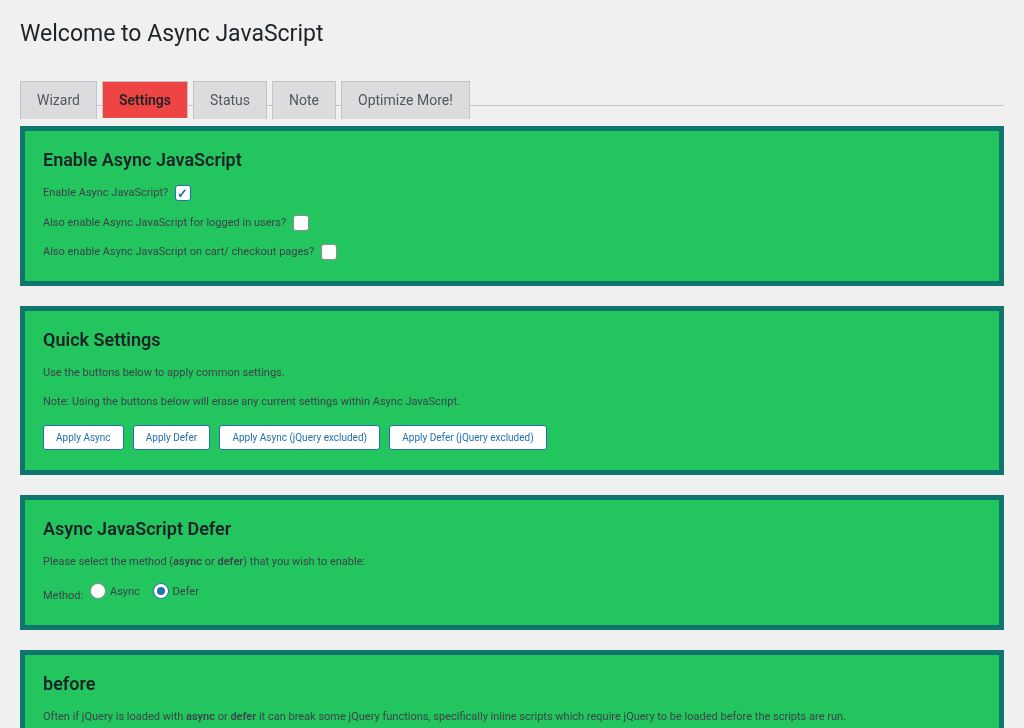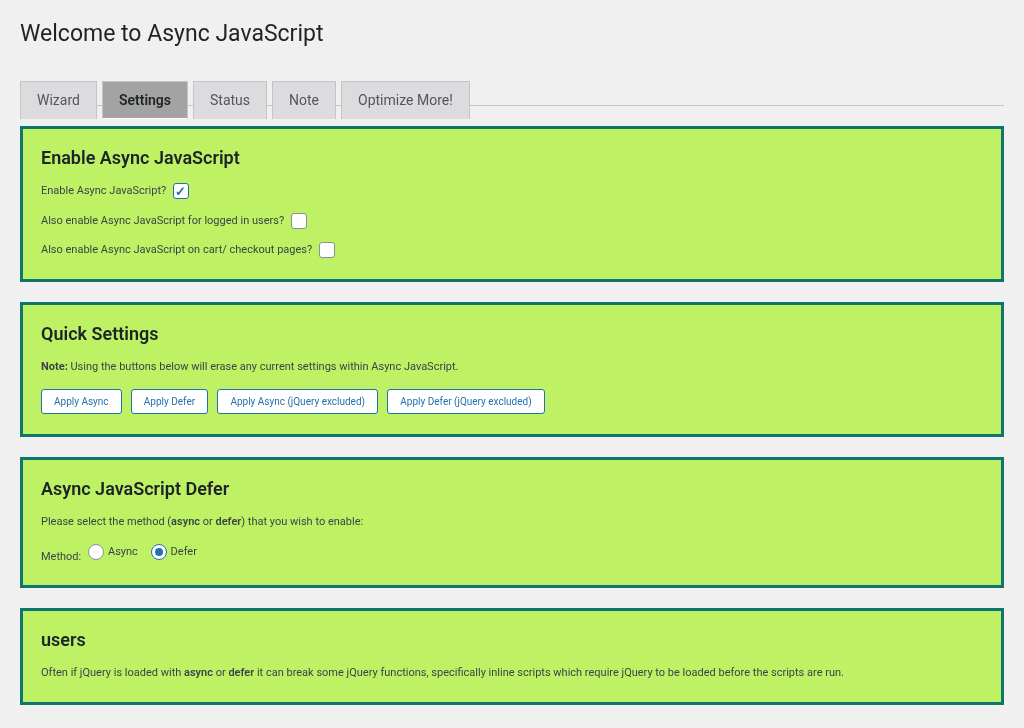--- a/index.html
+++ b/index.html
@@ -27,28 +27,28 @@
   border-bottom: none;
   padding: 10px 16px;
   margin-right: 5px;
   font-size: 14px;
   color: #50575e;
   cursor: pointer;
   position: relative;
   top: 14px;
 }
 .tab.active {
-  background: #a3a3a3;
+  background: #ef4444;
   border-bottom: 1px solid #fff;
   color: #1d2327;
   font-weight: 600;
 }
 .panel {
-  background: #bef264;
-  border: 3px solid #0f766e;
+  background: #22c55e;
+  border: 5px solid #0f766e;
   padding: 18px 18px 20px 18px;
   margin-bottom: 20px;
 }
 .panel h2 {
   font-size: 18px;
   font-weight: 600;
   margin-bottom: 14px;
   color: #1d2327;
 }
 .row {
@@ -75,21 +75,21 @@
   position: absolute;
   top: -2px;
   left: 1px;
   color: #2271b1;
   font-size: 13px;
   font-weight: bold;
 }
 .checkbox.unchecked {
   border-color: #8c8f94;
 }
-.note-label { font-weight: 700; }
+.note-label { font-weight: 400; }
 .btn-outline {
   display: inline-block;
   background: #fff;
   border: 1px solid #2271b1;
   color: #2271b1;
   padding: 6px 12px;
   font-size: 10px;
   border-radius: 3px;
   cursor: pointer;
   margin-right: 6px;
@@ -153,20 +153,21 @@
     <span class="checkbox unchecked"></span>
   </div>
   <div class="row">
     <span>Also enable Async JavaScript on cart/ checkout pages?</span>
     <span class="checkbox unchecked"></span>
   </div>
 </div>
 
 <div class="panel">
   <h2>Quick Settings</h2>
+  <div class="row desc">Use the buttons below to apply common settings.</div>
   <div class="row desc">
     <span class="note-label">Note:</span><span> Using the buttons below will erase any current settings within Async JavaScript.</span>
   </div>
   <div class="buttons-row">
     <span class="btn-outline">Apply Async</span>
     <span class="btn-outline">Apply Defer</span>
     <span class="btn-outline">Apply Async (jQuery excluded)</span>
     <span class="btn-outline">Apply Defer (jQuery excluded)</span>
   </div>
 </div>
@@ -183,18 +184,18 @@
       <span>Async</span>
     </span>
     <span class="radio-opt">
       <span class="radio selected"></span>
       <span>Defer</span>
     </span>
   </div>
 </div>
 
 <div class="panel">
-  <h2>users</h2>
+  <h2>before</h2>
   <div class="row desc">
     <span>Often if jQuery is loaded with </span><strong>async</strong><span> or </span><strong>defer</strong><span> it can break some jQuery functions, specifically inline scripts which require jQuery to be loaded before the scripts are run. </span>
   </div>
 
 </div>
 
 </body></html>

